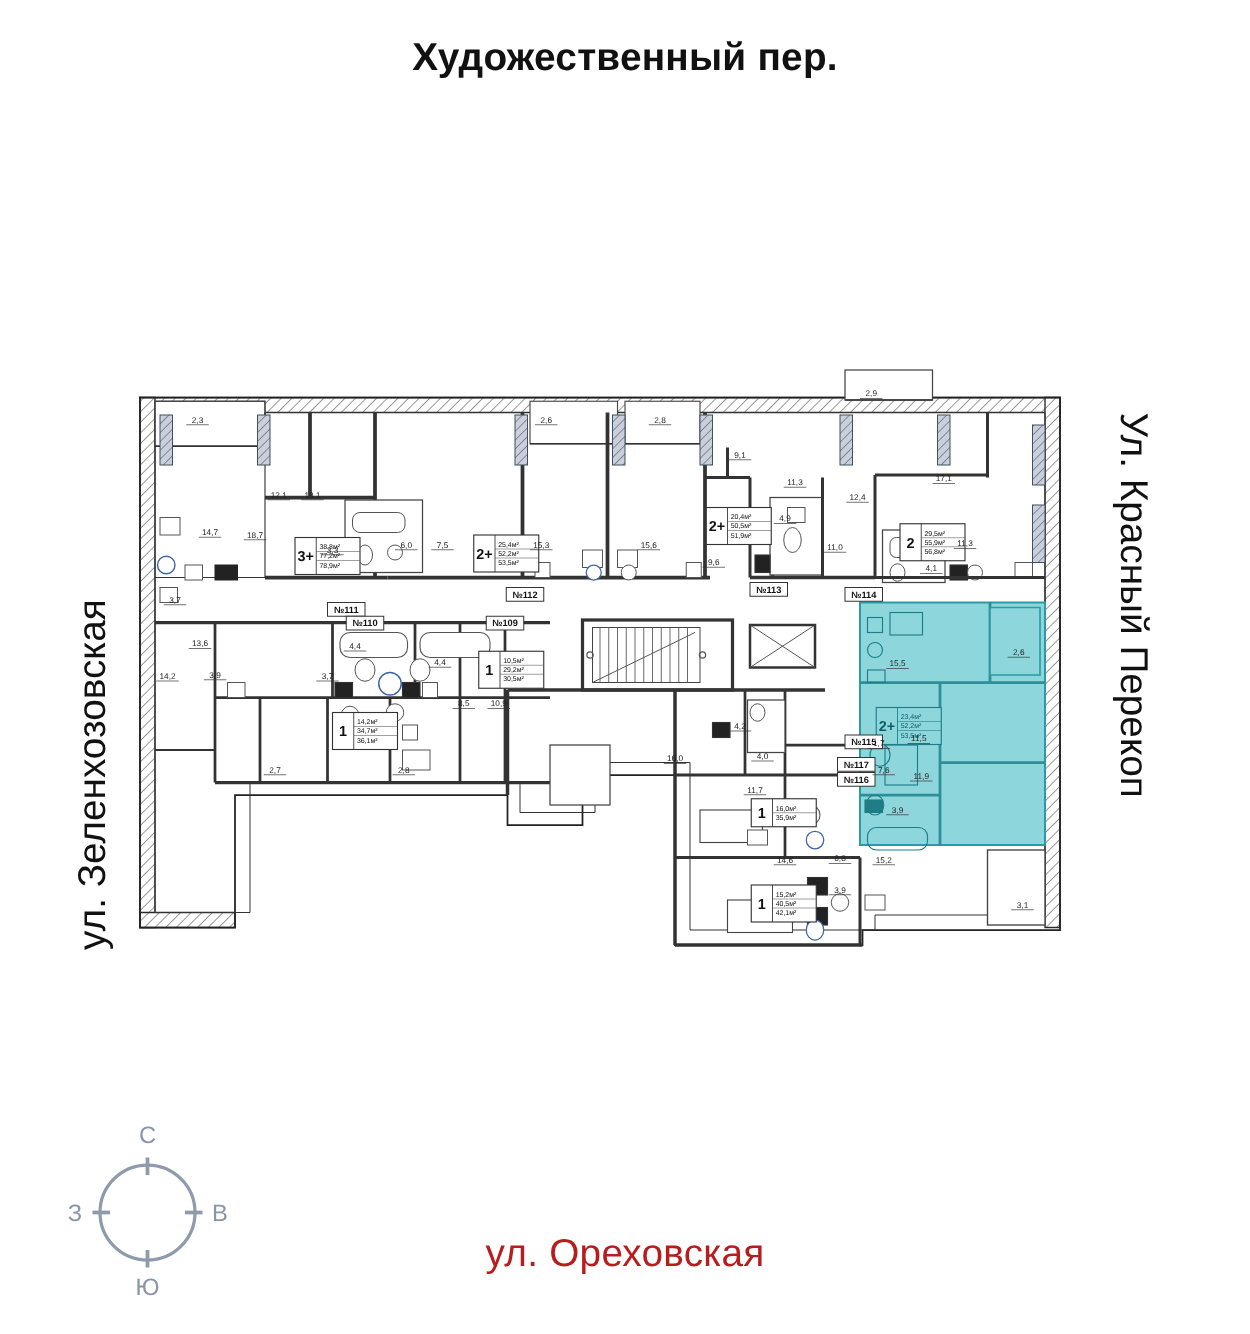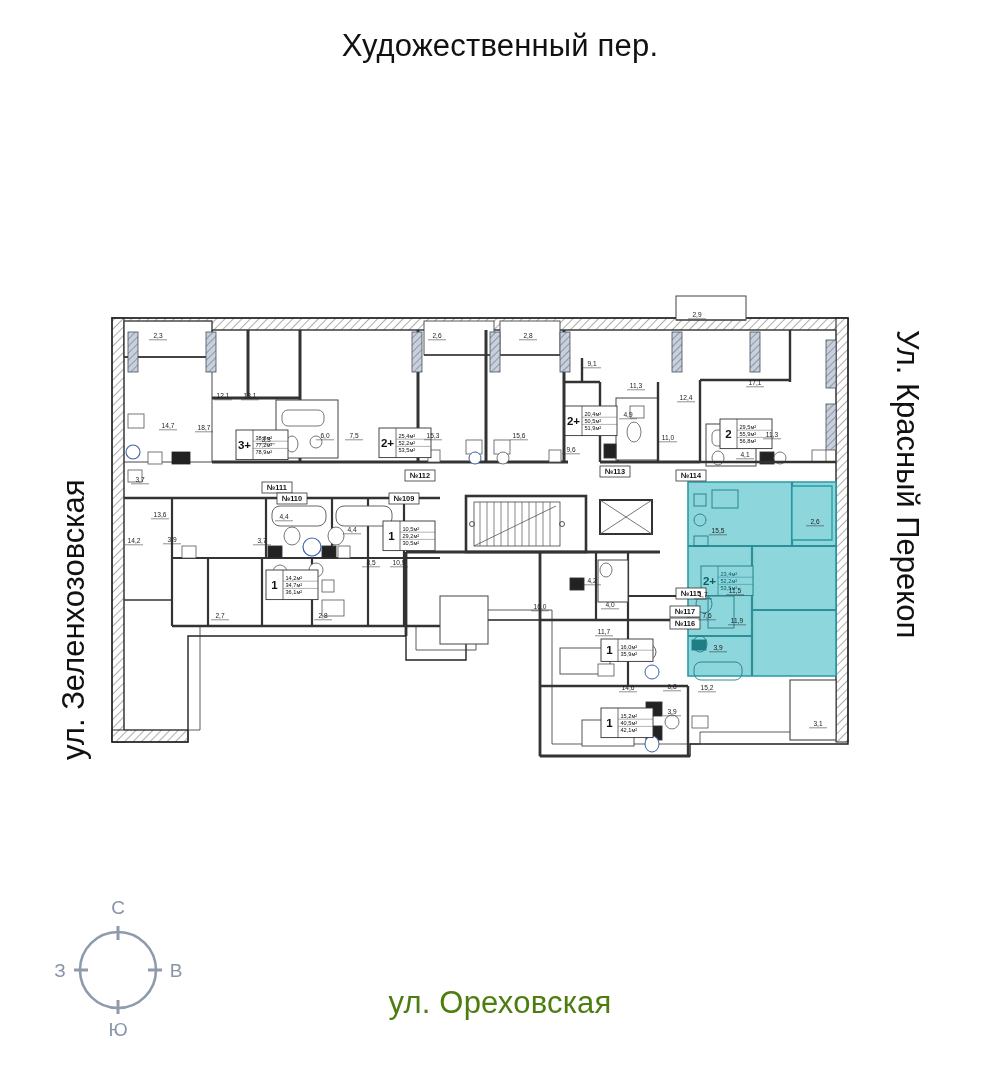--- a/index.html
+++ b/index.html
@@ -1,22 +1,22 @@
 <!DOCTYPE html>
 <html><head>
 <meta charset="utf-8">
 <style>
   html,body{margin:0;padding:0;background:#ffffff;}
   body{width:1000px;height:1067px;position:relative;overflow:hidden;
        font-family:"Liberation Sans","DejaVu Sans",sans-serif;color:#1a1a1a;}
 
   .street-top{position:absolute;top:28px;left:0;width:1000px;text-align:center;
-              font-size:31px;font-weight:400;letter-spacing:.2px;color:#111;}
+              font-size:31px;font-weight:700;letter-spacing:.2px;color:#111;}
   .street-bottom{position:absolute;top:985px;left:0;width:1000px;text-align:center;
-              font-size:31px;font-weight:400;letter-spacing:.2px;color:#4d7c0f;}
+              font-size:31px;font-weight:400;letter-spacing:.2px;color:#b91c1c;}
   .street-left-wrap{position:absolute;left:52px;top:330px;height:430px;width:44px;}
   .vtext-up{position:absolute;left:0;top:0;width:430px;height:44px;
             transform:rotate(-90deg) translate(-430px,0);transform-origin:0 0;
             font-size:31px;line-height:44px;white-space:nowrap;color:#111;}
   .street-right-wrap{position:absolute;left:885px;top:330px;height:436px;width:44px;}
   .vtext-down{position:absolute;left:0;top:0;width:436px;height:44px;
             transform:rotate(90deg);transform-origin:0 0;
             margin-left:44px;
             font-size:31px;line-height:44px;white-space:nowrap;color:#111;}
 

